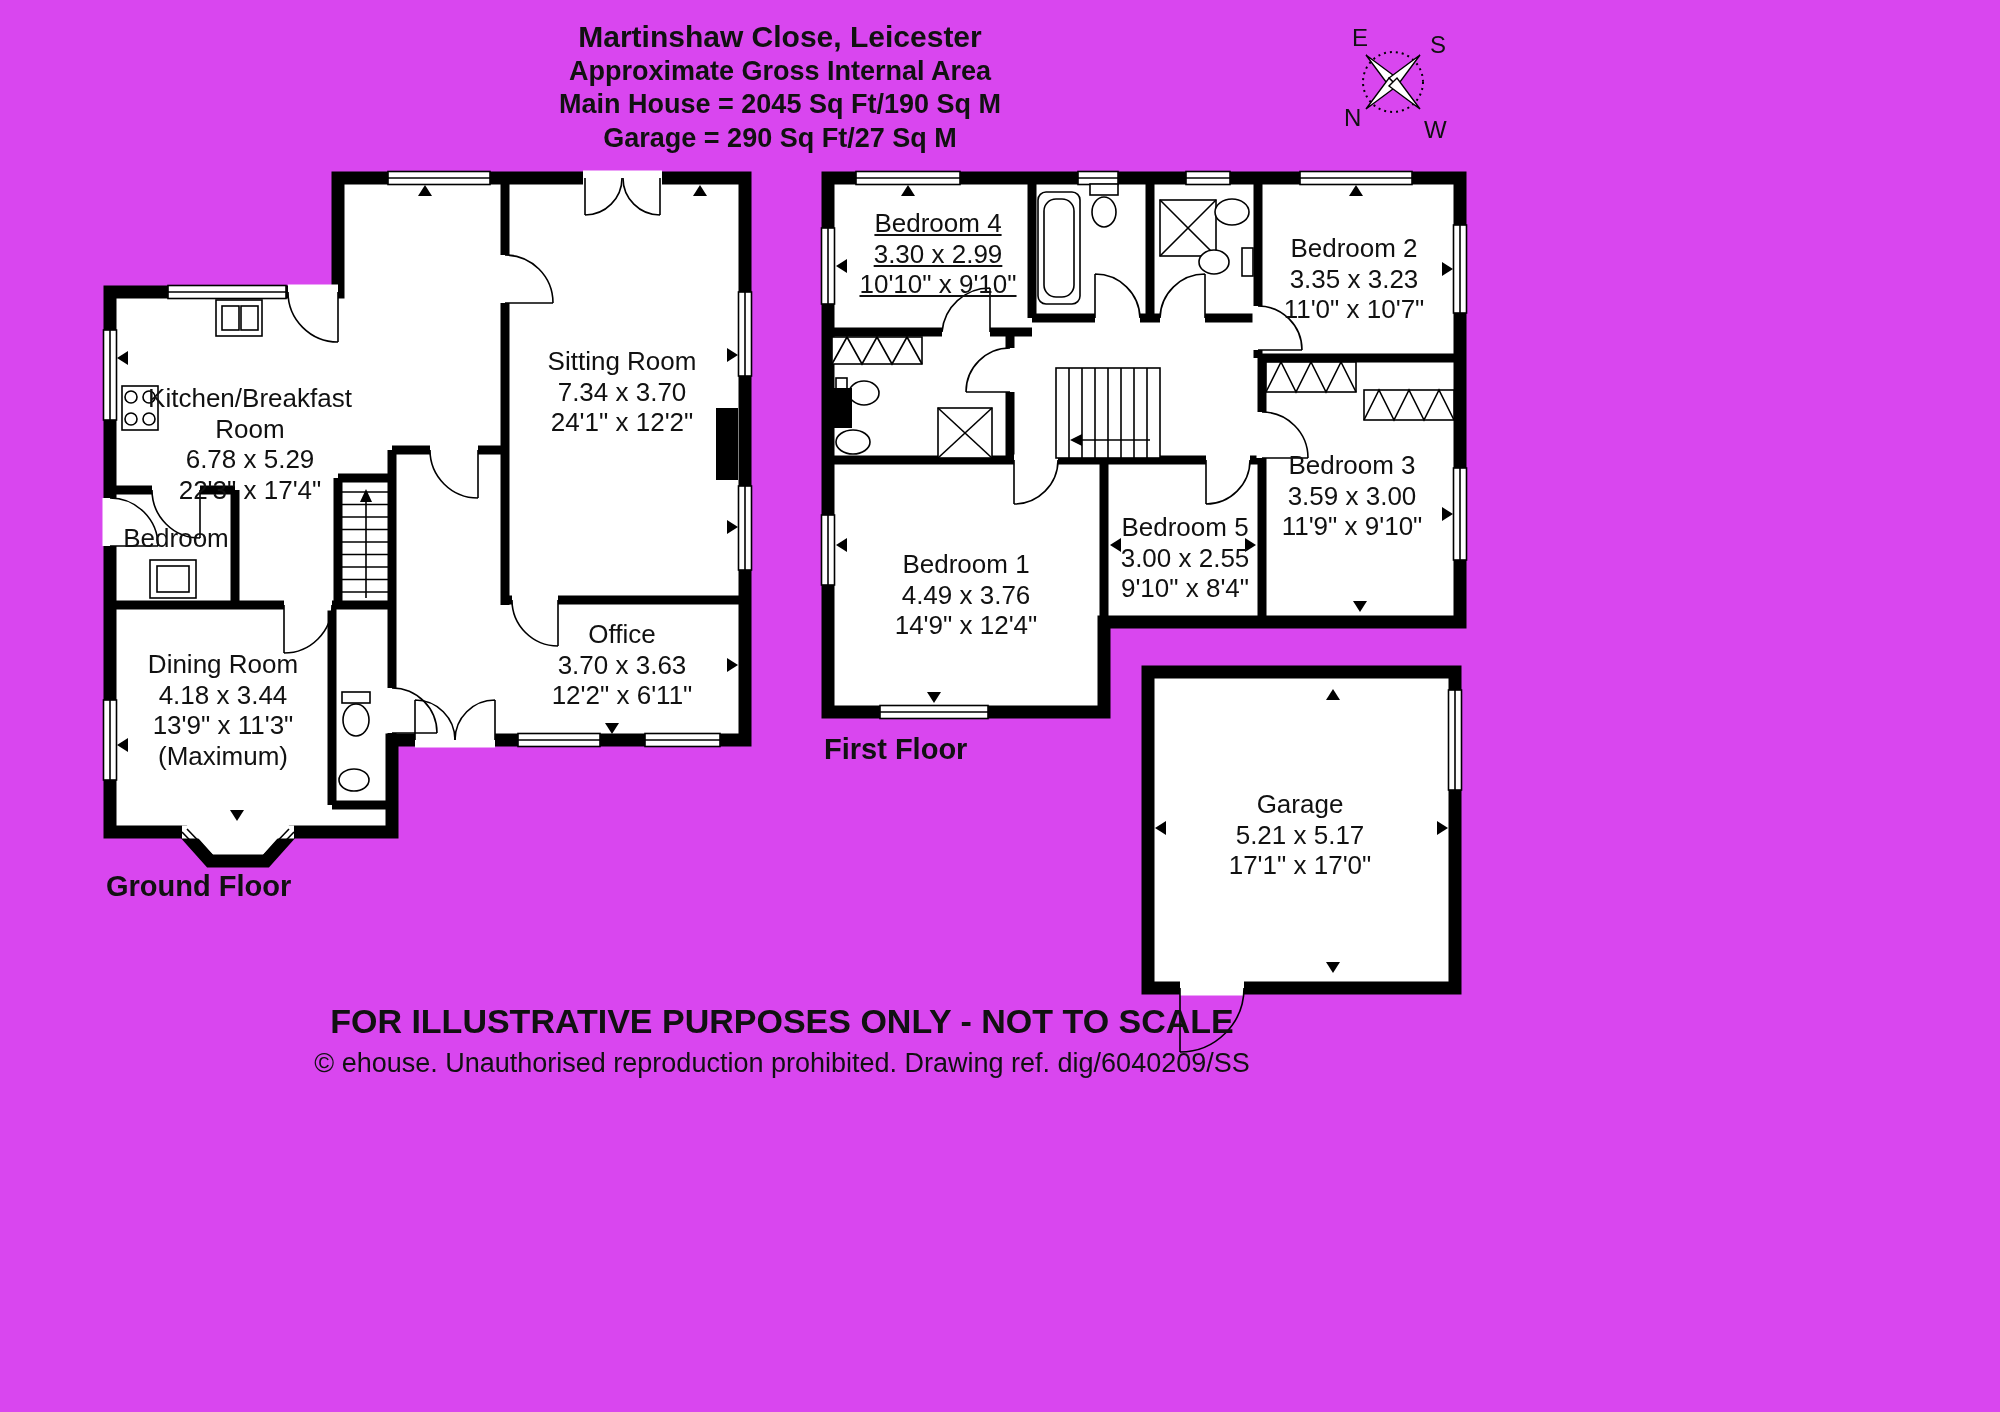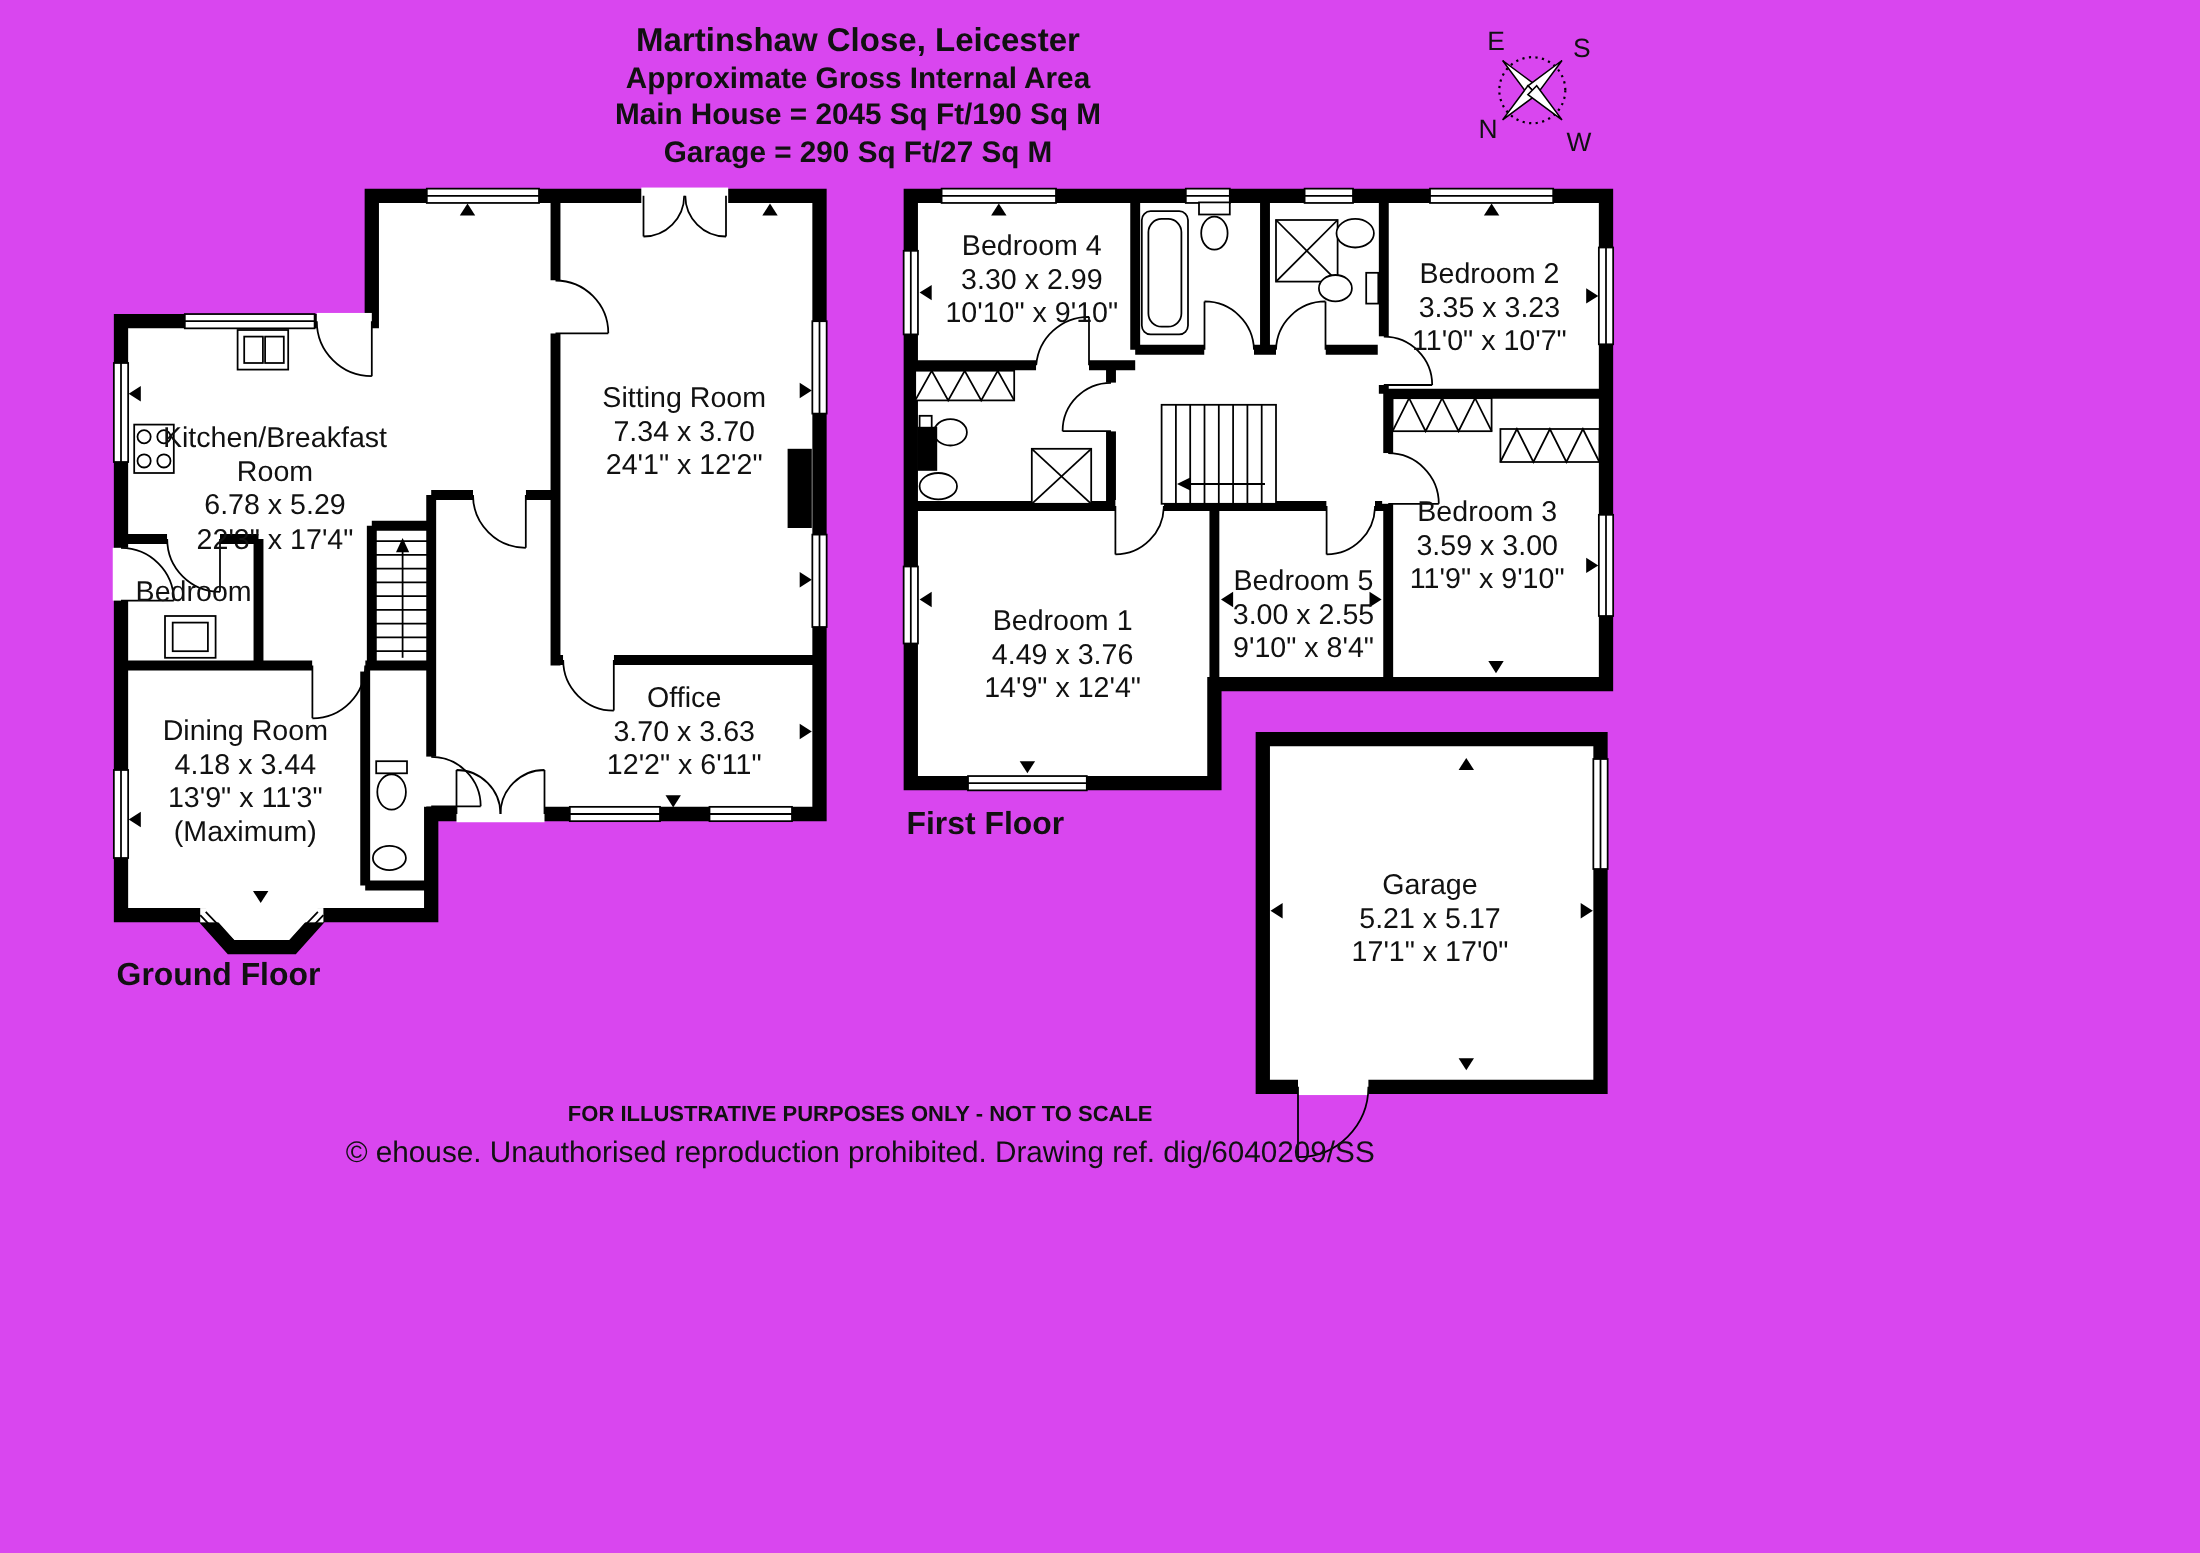--- a/index.html
+++ b/index.html
@@ -26,21 +26,21 @@
 
   .room { position:absolute; transform:translate(-50%,-50%); text-align:center;
           font-size:26px; line-height:1.18; white-space:nowrap; }
   .room.wrap { white-space:normal; width:250px; }
 
   .floor-title { position:absolute; font-size:29px; font-weight:bold; }
 
   .compass-letter { position:absolute; font-size:24px; }
 
   .footer { position:absolute; left:282px; top:1002px; width:1000px; text-align:center; }
-  .footer .f1 { font-size:20px; font-weight:bold; margin-bottom:7px; }
+  .footer .f1 { font-size:34px; font-weight:bold; margin-bottom:7px; }
   .footer .f2 { font-size:27px; margin-bottom:4px; }
   .footer .f3 { font-size:27px; }
 </style>
 </head>
 <body>
 
 <div class="canvas">
 
 <svg width="2000" height="1412" viewBox="0 0 2000 1412">
 
@@ -409,21 +409,21 @@
   <div>4.18 x 3.44</div>
   <div>13'9" x 11'3"</div>
   <div>(Maximum)</div>
 </div>
 <div class="room" style="left:622px; top:665px;">
   <div>Office</div>
   <div>3.70 x 3.63</div>
   <div>12'2" x 6'11"</div>
 </div>
 
-<div class="room" style="left:938px; top:254px;">
+<div class="room" style="left:938px; top:254px;text-decoration:underline;">
   <div>Bedroom 4</div>
   <div>3.30 x 2.99</div>
   <div>10'10" x 9'10"</div>
 </div>
 <div class="room" style="left:1354px; top:279px;">
   <div>Bedroom 2</div>
   <div>3.35 x 3.23</div>
   <div>11'0" x 10'7"</div>
 </div>
 <div class="room" style="left:1352px; top:496px;">

